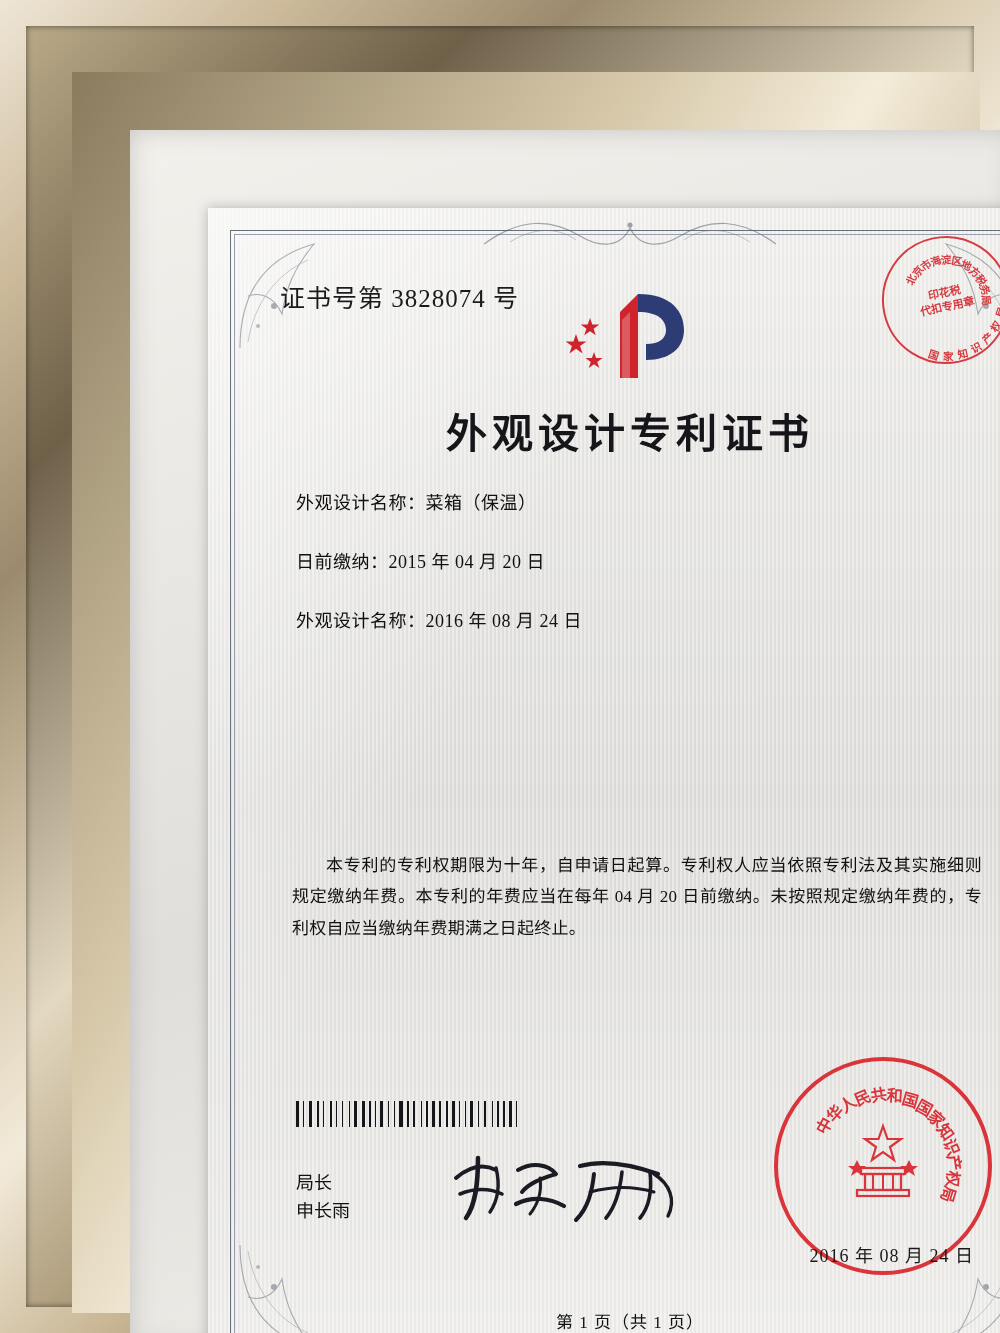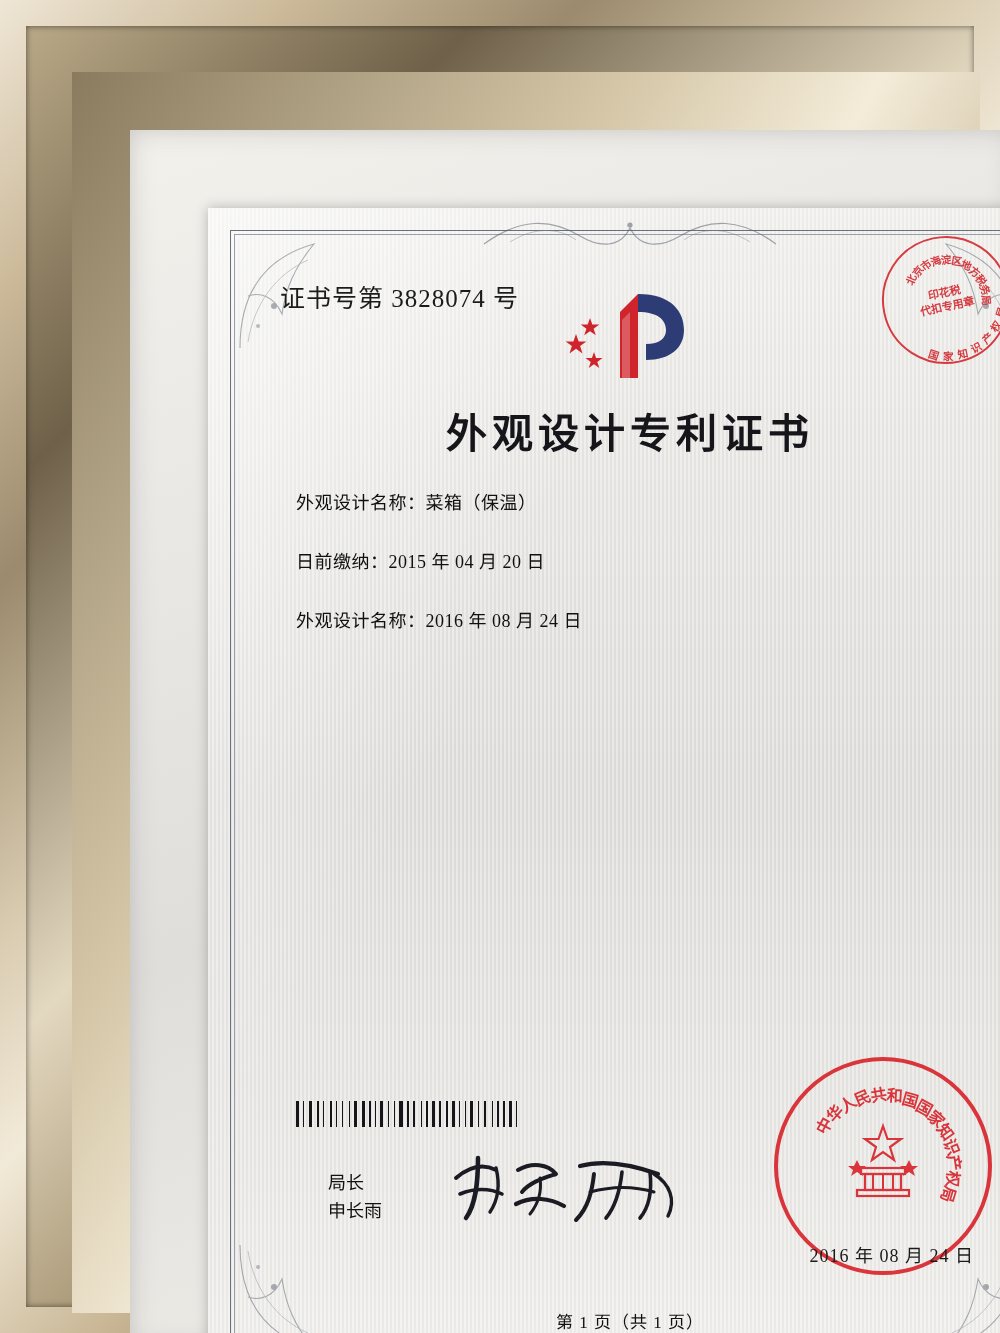--- a/index.html
+++ b/index.html
@@ -205,21 +205,20 @@
     margin-right: 1.5px;
   }
 
   
   .sig-label {
     position: absolute;
     left: 88px; top: 962px;
     font-size: 18px;
     line-height: 1.55;
     color: #111;
-    margin-left: 32px;
   }
   .signature {
     position: absolute;
     left: 236px; top: 940px;
     width: 250px; height: 80px;
     color: #1a1a22;
   }
 
   
   .stamp-big {
@@ -362,20 +361,21 @@
               <span class="field-label">日前缴纳：</span>
               <span class="field-value">2015 年 04 月 20 日</span>
             </div>
             <div class="field-row">
               <span class="field-label">外观设计名称：</span>
               <span class="field-value">2016 年 08 月 24 日</span>
             </div>
           </div>
 
           <div class="paras">
+            <p>本专利的专利权期限为十年，自申请日起算。专利权人应当依照专利法及其实施细则规定缴纳年费。本专利的年费应当在每年 04 月 20 日前缴纳。未按照规定缴纳年费的，专利权自应当缴纳年费期满之日起终止。</p>
           </div>
 
           <div class="barcode" id="barcode">
               <i style="width: 3.15px; background: rgb(21, 21, 26);"></i>
               <i style="width: 1.05px; background: transparent;"></i>
               <i style="width: 1.05px; background: rgb(21, 21, 26);"></i>
               <i style="width: 2.1px; background: transparent;"></i>
               <i style="width: 3.15px; background: rgb(21, 21, 26);"></i>
               <i style="width: 1.05px; background: transparent;"></i>
               <i style="width: 2.1px; background: rgb(21, 21, 26);"></i>

